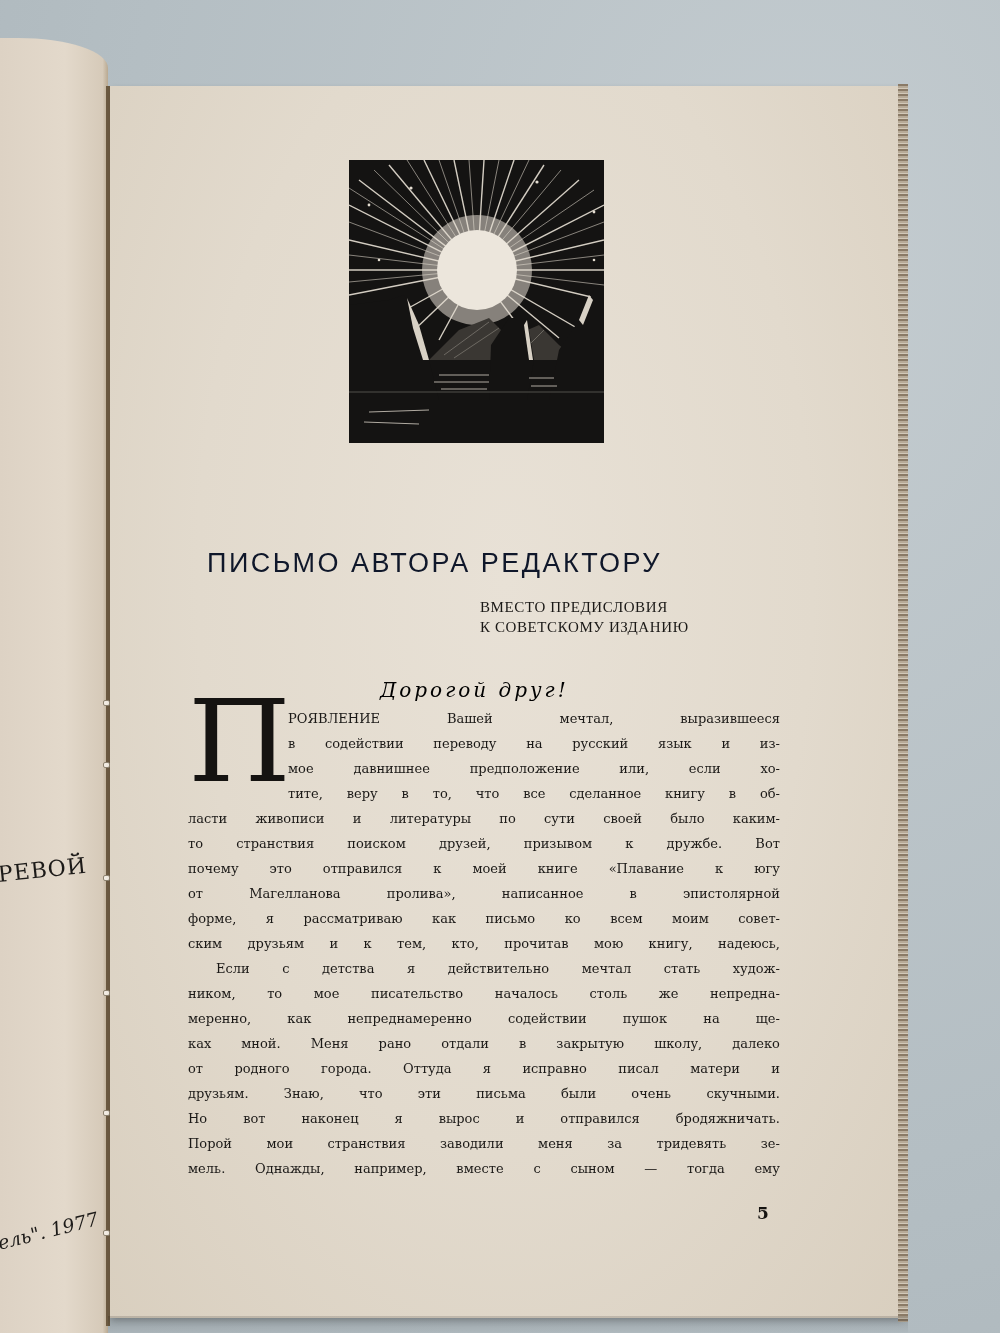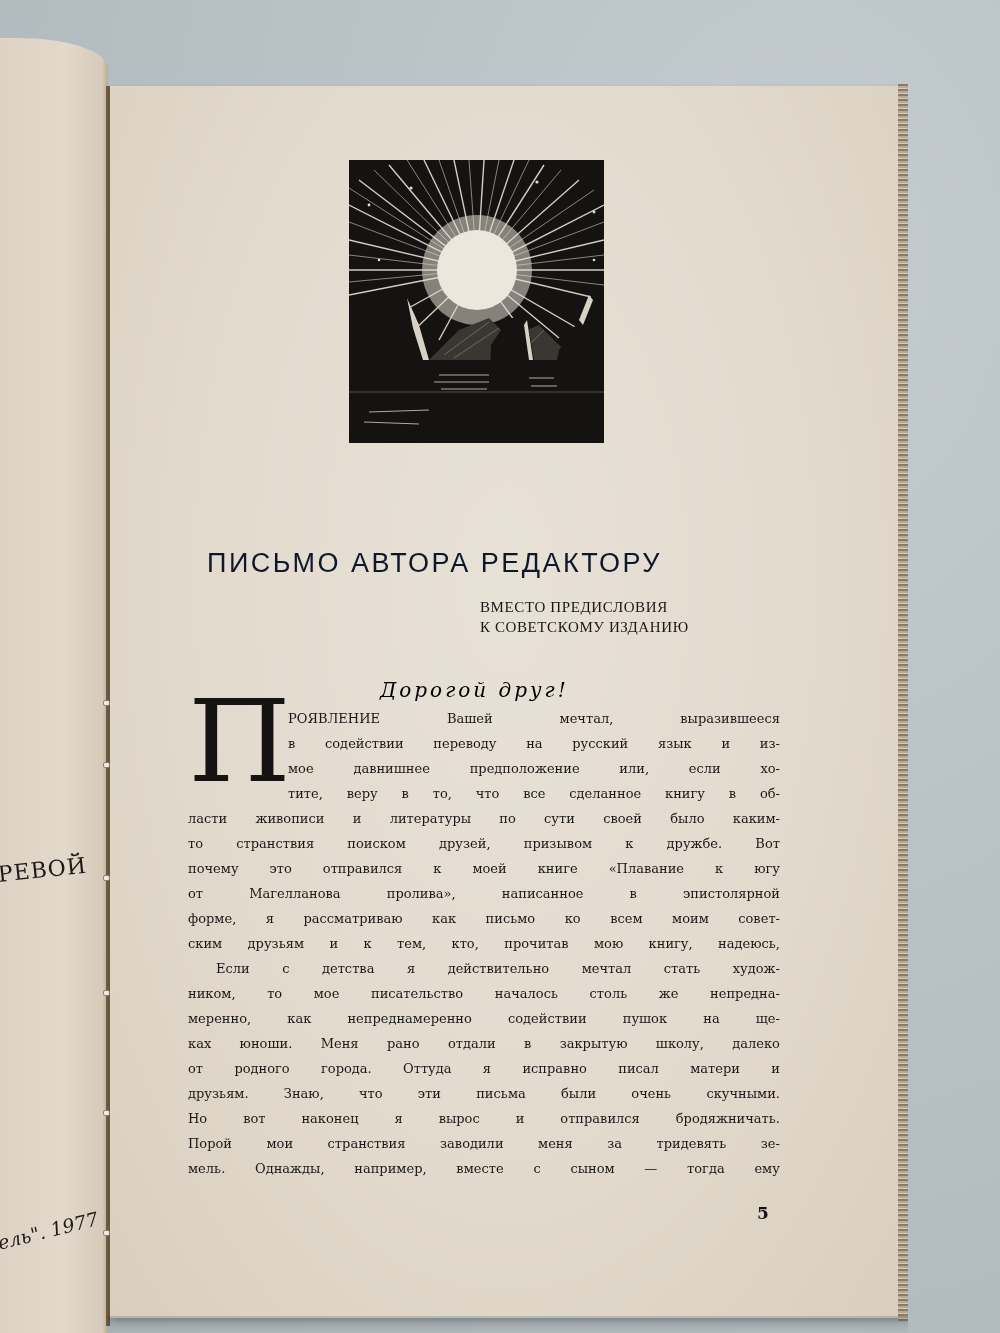--- a/index.html
+++ b/index.html
@@ -333,21 +333,21 @@
       <span class="w">меренно,</span>
       <span class="w">как</span>
       <span class="w">непреднамеренно</span>
       <span class="w">содействии</span>
       <span class="w">пушок</span>
       <span class="w">на</span>
       <span class="w">ще-</span>
     </div>
   <div class="line">
       <span class="w">ках</span>
-      <span class="w">юноши.</span>
+      <span class="w">мной.</span>
       <span class="w">Меня</span>
       <span class="w">рано</span>
       <span class="w">отдали</span>
       <span class="w">в</span>
       <span class="w">закрытую</span>
       <span class="w">школу,</span>
       <span class="w">далеко</span>
     </div>
   <div class="line">
       <span class="w">от</span>

